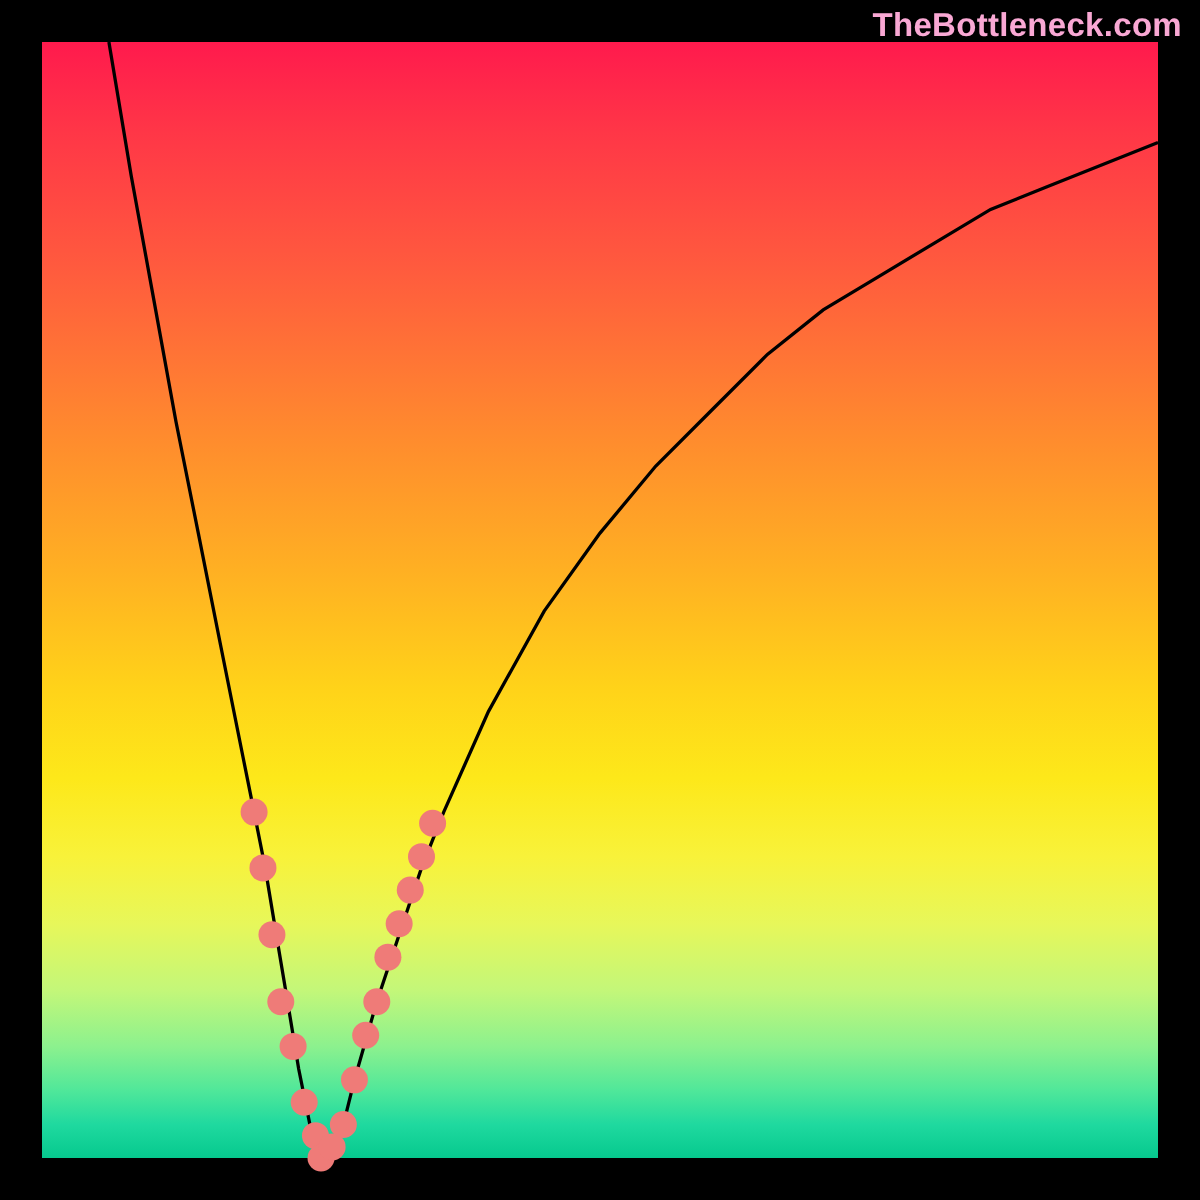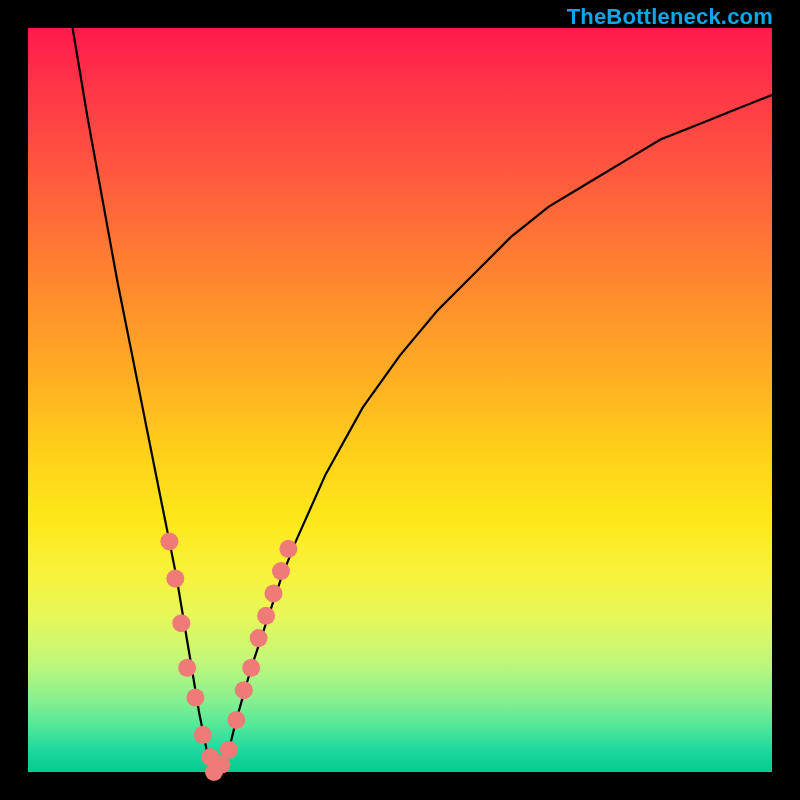--- a/index.html
+++ b/index.html
@@ -39,25 +39,25 @@
       #c3f779 85%,
       #8cf18e 90%,
       #4fe79a 94%,
       #1fd99f 97%,
       #06c98e 100%
     );
   }
   .watermark {
     position: absolute;
     top: 4px;
-    right: 27px;
+    right: 12px;
     font-family: Arial, Helvetica, sans-serif;
     font-size: 22px;
     font-weight: 600;
-    color: #0ea5e9;
+    color: #f9a8d4;
     letter-spacing: 0.2px;
     user-select: none;
   }
   svg.curve {
     position: absolute;
     left: 0;
     top: 0;
     width: 744px;
     height: 744px;
     overflow: visible;

